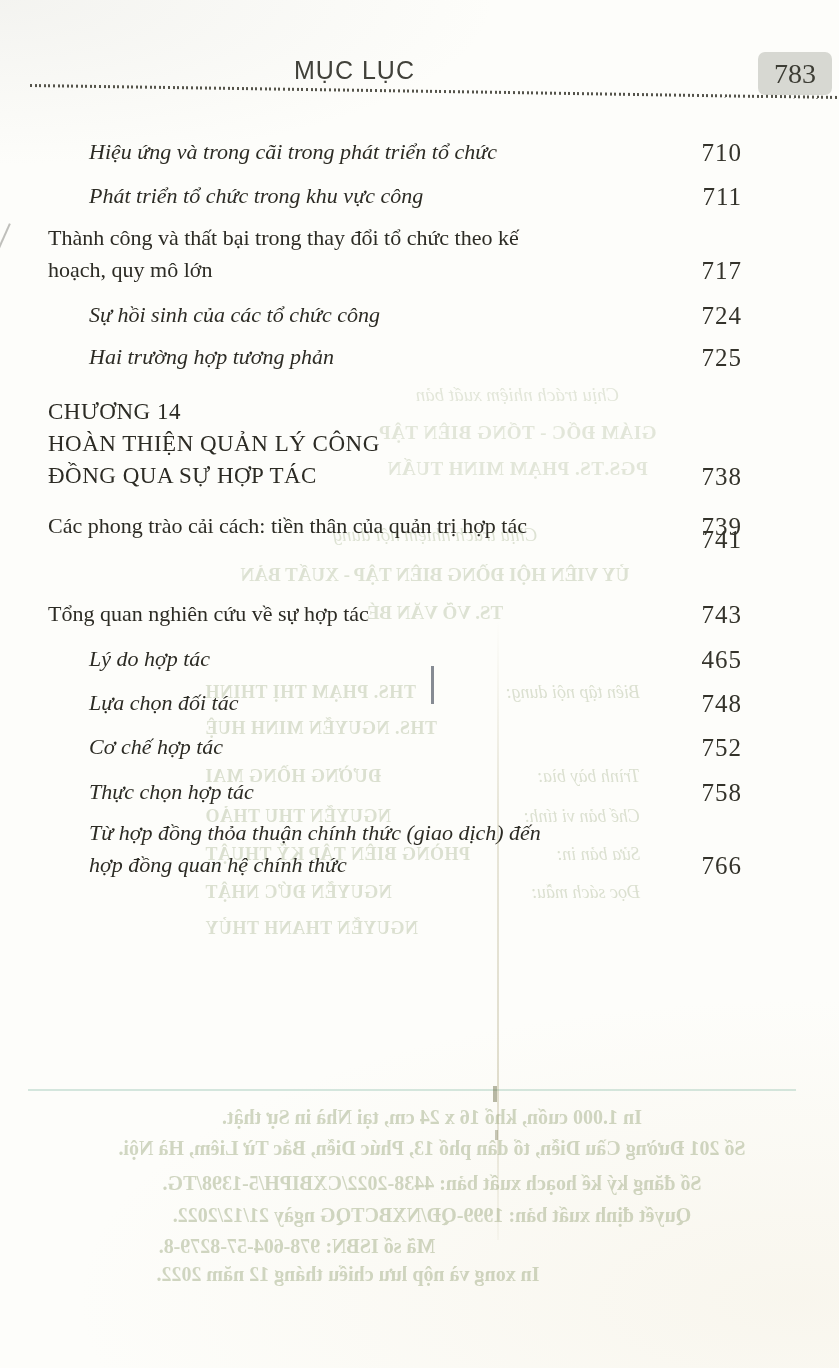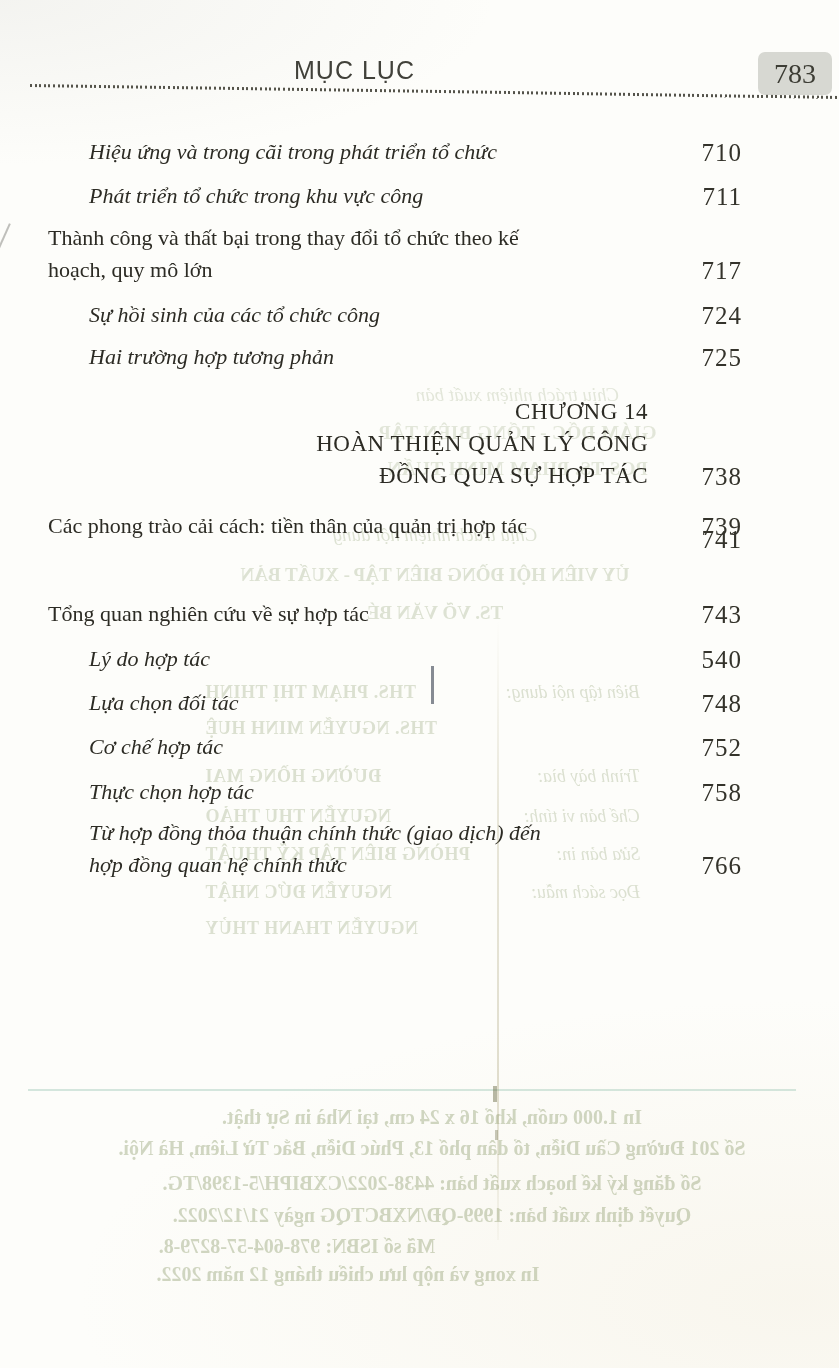--- a/index.html
+++ b/index.html
@@ -35,21 +35,21 @@
     background:repeating-linear-gradient(90deg,#54534a 0 2px,rgba(0,0,0,0) 2px 4.6px);
     transform:rotate(0.85deg);transform-origin:left center;
   }
 
   
   .row{position:absolute;left:48px;width:694px;}
   .row .t{display:block;max-width:600px;font-size:22px;line-height:32px;color:#2c2b24;}
   .row .t .ln{display:block;}
   .row.sub .t{padding-left:41px;font-style:italic;}
   .row .pg{position:absolute;right:0;bottom:1px;font-size:25px;color:#34332b;letter-spacing:1px;}
-  .row.chapter .t{max-width:600px;text-align:right;font-style:normal;line-height:32px;font-size:23px;letter-spacing:0.5px;}
+  .row.chapter .t{max-width:600px;text-align:left;font-style:normal;line-height:32px;font-size:23px;letter-spacing:0.5px;}
 
   
   .mirror{transform:scaleX(-1);}
   .bleed{position:absolute;font-family:"Liberation Serif",serif;pointer-events:none;}
   .bleed .bl{position:absolute;left:0;width:100%;text-align:center;white-space:nowrap;}
   .bleed-head{left:320px;top:384px;width:395px;height:110px;color:rgba(150,166,122,0.26);font-size:19px;}
   .bleed-head .cap{font-weight:bold;letter-spacing:0.5px;}
   .bleed-mid{left:225px;top:524px;width:420px;height:120px;color:rgba(150,166,122,0.30);font-size:19px;}
   .bleed-mid .cap{font-weight:bold;}
   .bleed-credits{left:205px;top:682px;width:435px;height:270px;color:rgba(148,164,120,0.32);font-size:18px;}
@@ -179,21 +179,21 @@
   <div class="row main" style="top:598px">
     <span class="t">
         <span class="ln">Tổng quan nghiên cứu về sự hợp tác</span>
       </span>
     <span class="pg">743</span>
   </div>
   <div class="row sub" style="top:643px">
     <span class="t">
         <span class="ln">Lý do hợp tác</span>
       </span>
-    <span class="pg">540</span>
+    <span class="pg">465</span>
   </div>
   <div class="row sub" style="top:687px">
     <span class="t">
         <span class="ln">Lựa chọn đối tác</span>
       </span>
     <span class="pg">748</span>
   </div>
   <div class="row sub" style="top:731px">
     <span class="t">
         <span class="ln">Cơ chế hợp tác</span>

